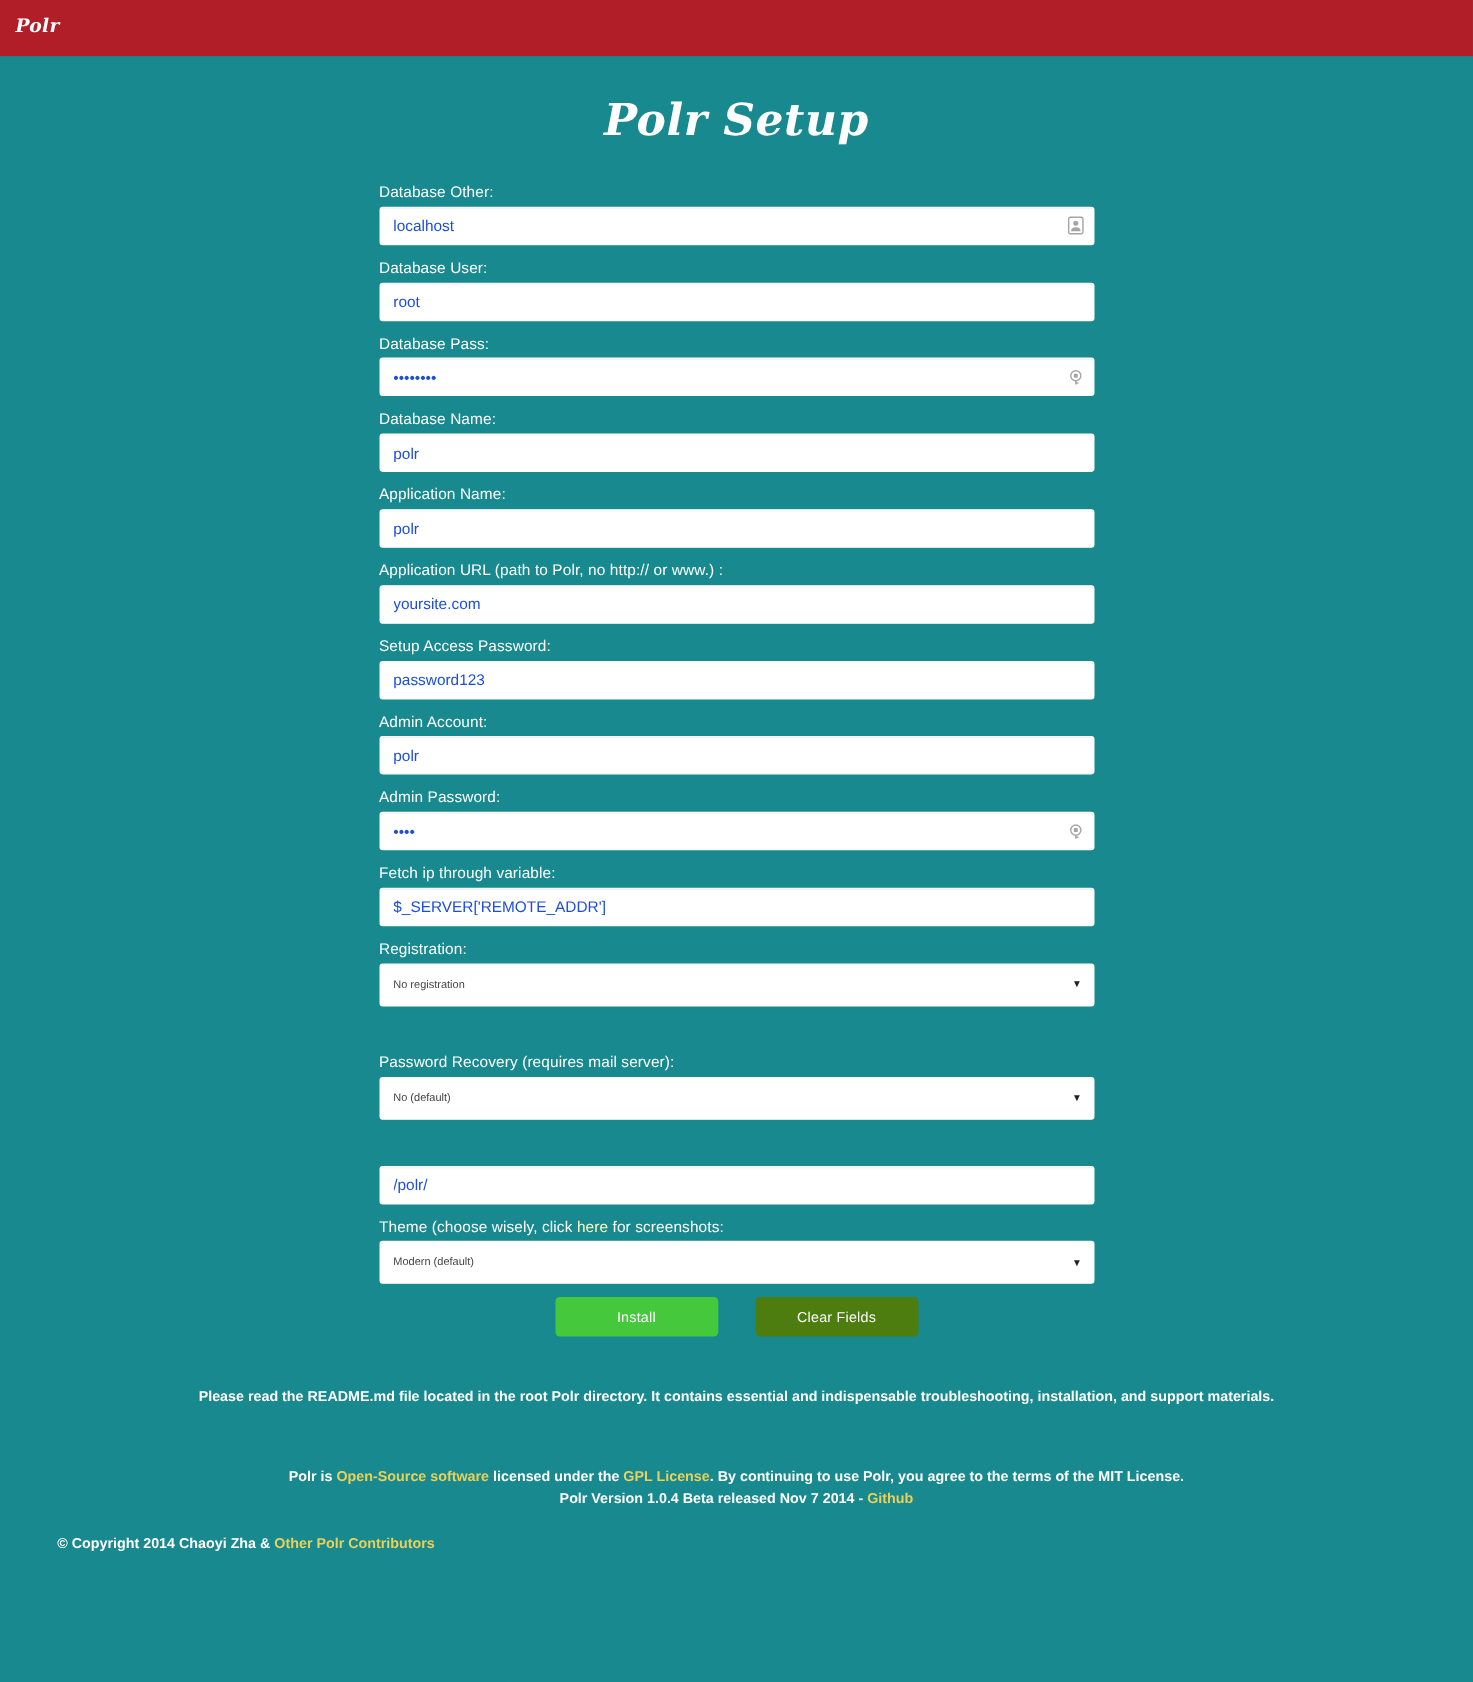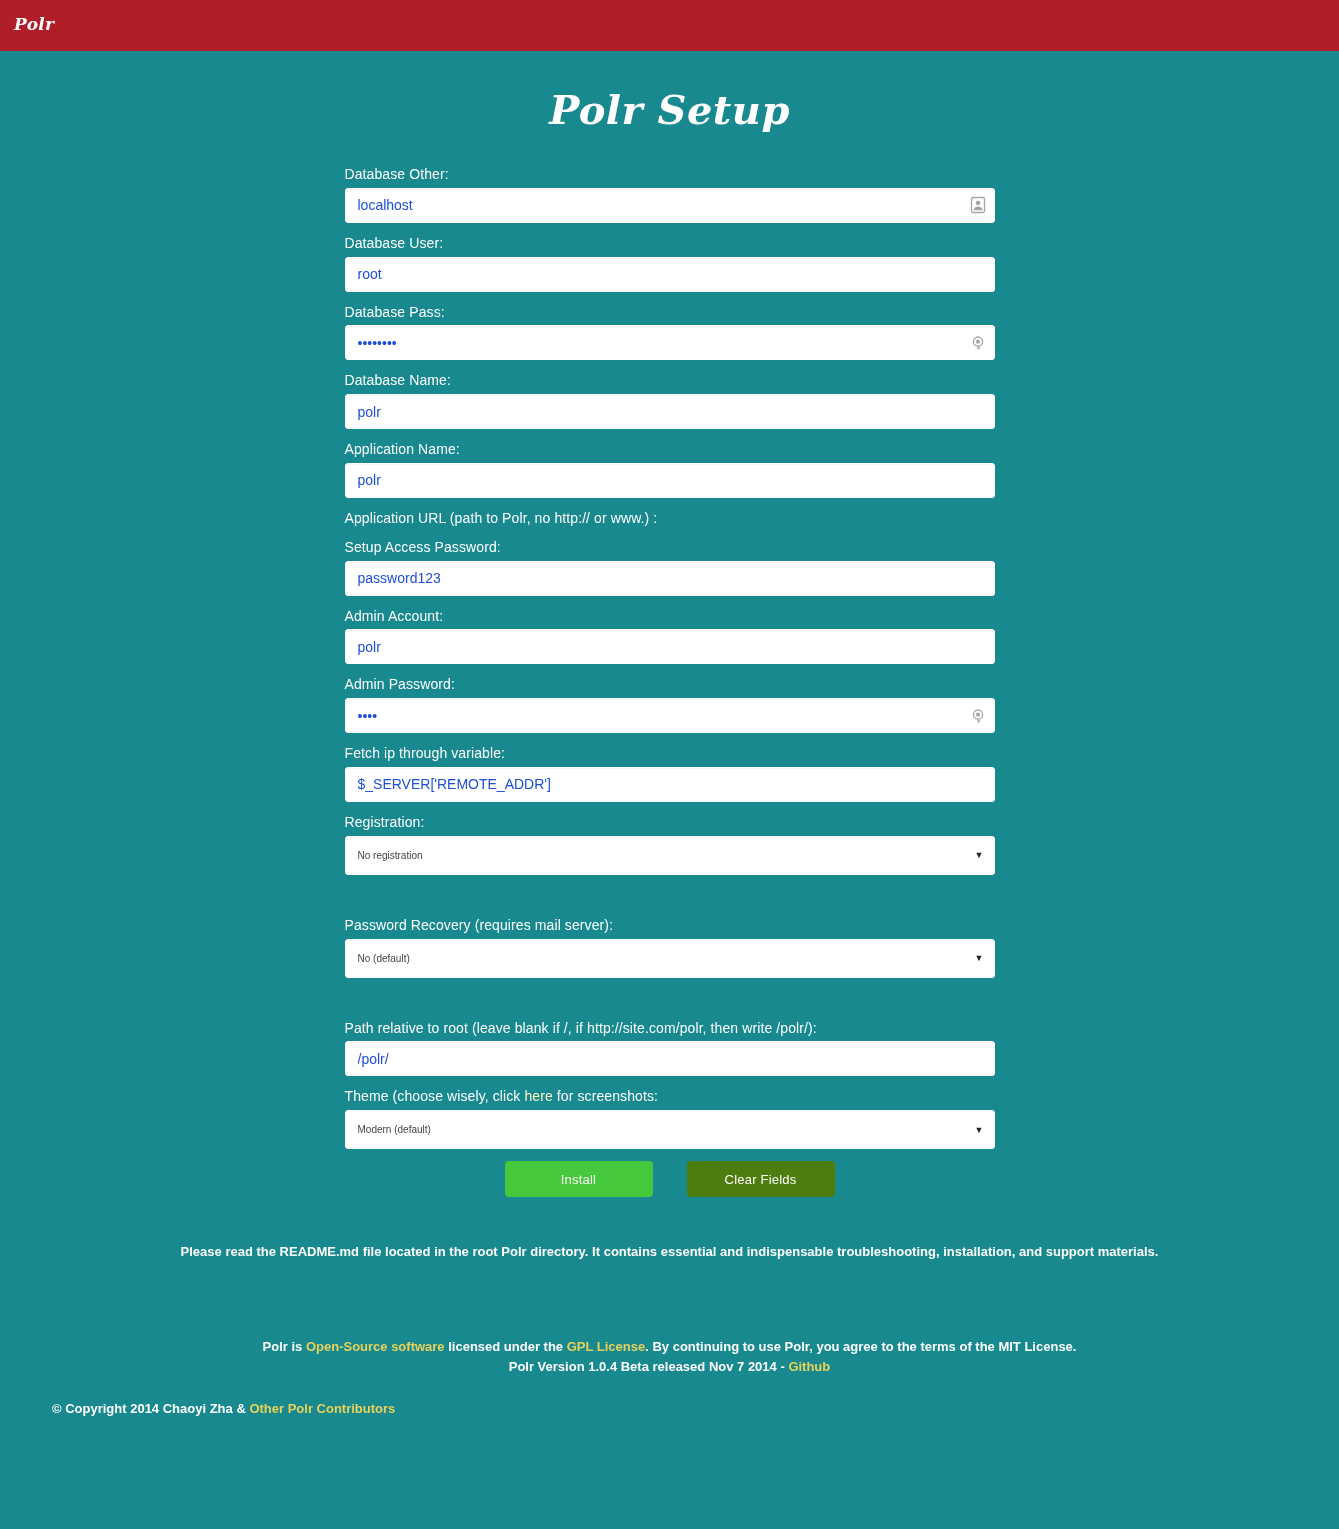--- a/index.html
+++ b/index.html
@@ -160,21 +160,21 @@
     margin: 46px auto 0 auto;
     width: 1100px;
     line-height: 1.4;
   }
 
   .footer-block {
     text-align: center;
     font-size: 13px;
     font-weight: bold;
     color: #ffffff;
-    margin-top: 76px;
+    margin-top: 52px;
     line-height: 1.55;
   }
   .footer-block a, .lnk {
     color: #e8d15a;
     text-decoration: none;
     cursor: pointer;
   }
 
   .copyright {
     margin-top: 23px;
@@ -241,20 +241,23 @@
 
   <div class="field-group">
     <label class="fld-label">Application Name:</label>
     <div class="input-shell">
       <input class="txt-input" type="text" value="polr" style="">
     </div>
   </div>
 
   <div class="field-group">
     <label class="fld-label">Application URL (path to Polr, no http:// or www.) :</label>
+    <div class="input-shell">
+      <input class="txt-input" type="text" value="yoursite.com" style="">
+    </div>
   </div>
 
   <div class="field-group">
     <label class="fld-label">Setup Access Password:</label>
     <div class="input-shell">
       <input class="txt-input" type="text" value="password123" style="">
     </div>
   </div>
 
   <div class="field-group">
@@ -299,21 +302,20 @@
     <label class="fld-label">Password Recovery (requires mail server):</label>
     <div class="sel-shell">
       <select class="sel-input">
         <option>No (default)</option>
       </select>
       <span class="sel-caret">▼</span>
     </div>
   </div>
 
   <div class="field-group">
-    <label class="fld-label">Path relative to root (leave blank if /, if http://site.com/polr, then write /polr/):</label>
     <div class="input-shell">
       <input class="txt-input" type="text" value="/polr/" style="">
     </div>
   </div>
 
   <div class="field-group">
     <label class="fld-label"><span>Theme (choose wisely, click </span><span class="hl-link">here</span><span> for screenshots:</span></label>
     <div class="sel-shell">
       <select class="sel-input">
         <option>Modern (default)</option>

